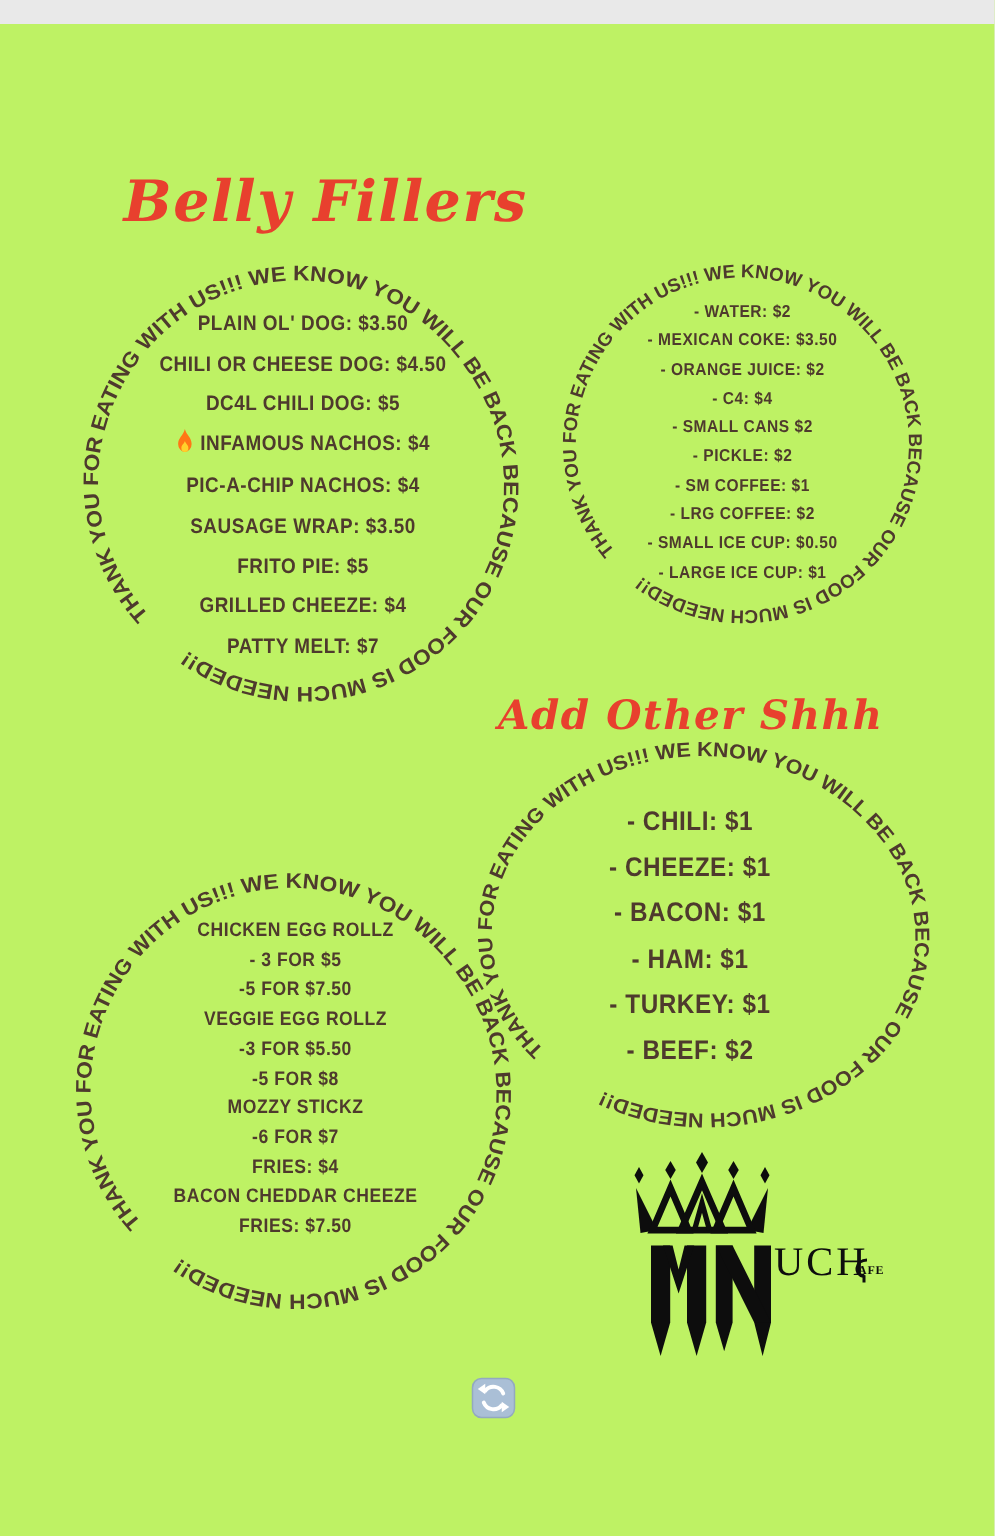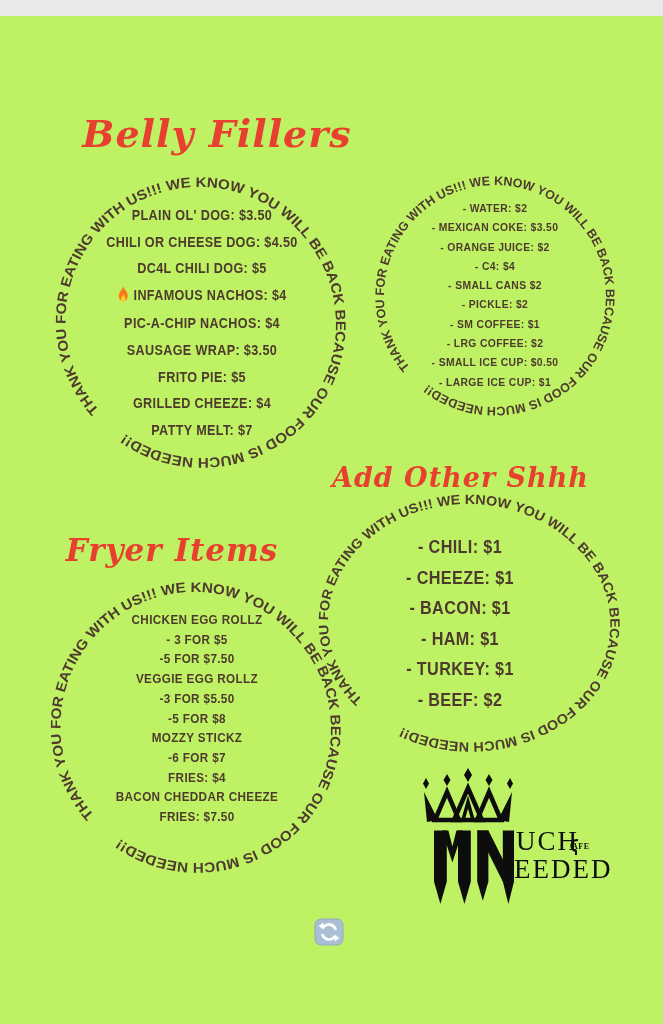--- a/index.html
+++ b/index.html
@@ -78,21 +78,20 @@
     color:var(--footer-red);font-weight:700;font-size:24px;letter-spacing:0.2px;
   }
   #refresh-svg{position:absolute;left:314px;top:902px;}
 </style>
 </head>
 <body>
 
 <div class="canvas">
 
   <div class="script-title" id="title-0">Belly Fillers</div>
-  <div class="script-title" id="title-2">Fryer Items</div>
   <div class="script-title" id="title-3">Add Other Shhh</div>
 
   <svg class="arc-svg" id="arc-svg-0" width="328" height="328" viewBox="0 0 328 328">
     <defs>
         <path id="arcpath0" d="M 61.4 250.1 A 134 134 0 1 1 266.6 77.9 A 134 134 0 1 1 54.2 240.9" fill="none"></path>
       </defs>
     <text class="arc-text" font-size="14"><textPath href="#arcpath0" textLength="815" lengthAdjust="spacingAndGlyphs">THANK YOU FOR EATING WITH US!!! WE KNOW YOU WILL BE BACK BECAUSE OUR FOOD IS MUCH NEEDED!!</textPath></text>
   </svg>
 
   <svg class="arc-svg" id="arc-svg-1" width="282" height="282" viewBox="0 0 282 282">
@@ -189,21 +188,20 @@
         <polygon points="0,8 16,8 16,72 8,100 0,72"></polygon>
         <polygon points="30,8 46,8 46,72 38,100 30,72"></polygon>
         <polygon points="10,8 23,48 36,8 28,8 23,28 18,8"></polygon>
 
         <polygon points="54,8 68,8 68,72 61,96 54,72"></polygon>
         <polygon points="86,8 100,8 100,72 93,100 86,72"></polygon>
         <polygon points="54,8 68,8 100,72 86,72"></polygon>
       </g>
     </svg>
     <div class="logo-word" id="logo-word-1">UCH</div>
-    <div class="logo-word" id="logo-word-2">EEDED</div>
     <svg id="logo-hook" width="12" height="18" viewBox="0 0 12 18">
       <path d="M10 2 C2 2 1 12 8 13 L8 17" fill="none" stroke="#0d0d0d" stroke-width="2"></path>
     </svg>
     <div id="logo-small">AFE</div>
   </div>
 
   <svg id="refresh-svg" width="30" height="28" viewBox="0 0 30 28">
     <rect x="1" y="1" width="28" height="26" rx="6" fill="var(--refresh-blue)" stroke="#93a9c0" stroke-width="1"></rect>
     <path d="M21.5 11 A7 7 0 0 0 9.5 9.2" fill="none" stroke="#ffffff" stroke-width="2.6" stroke-linecap="round"></path>
     <polygon points="9.5,4.5 9.5,11.5 4.5,8" fill="#ffffff"></polygon>

